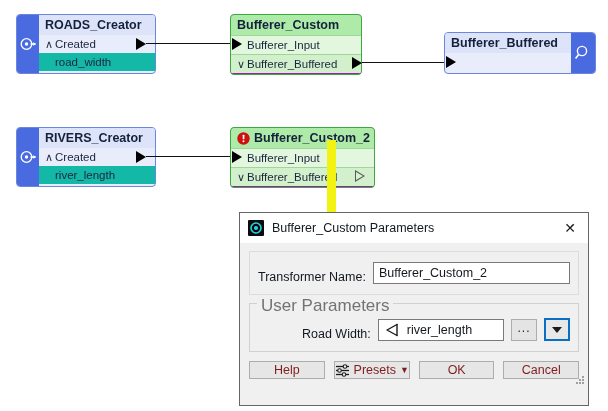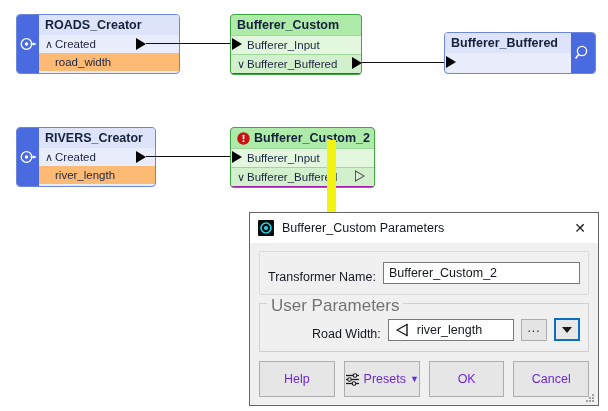--- a/index.html
+++ b/index.html
@@ -51,21 +51,21 @@
     width: 12px; text-align: center;
     font-size: 11px;
     color: #22303f;
     flex: 0 0 auto;
   }
 
   
   .node.blue { border: 1px solid #6a86dd; background: #e8ecfb; }
   .node.blue .node-title { background: #dde4f9; }
   .node.blue .node-row.r1 { background: #e8ecfb; }
-  .node.blue .node-row.r2 { background: #fdba74; }
+  .node.blue .node-row.r2 { background: #14b8a6; }
   .node-sideicon {
     flex: 0 0 auto;
     width: 22px;
     background: #4a6ae0;
     display: flex;
     align-items: center;
     justify-content: center;
   }
   .node-sideicon.right { width: 24px; }
 
@@ -232,25 +232,25 @@
   }
   .dlg-footer {
     display: flex;
     align-items: center;
     gap: 9px;
     padding: 9px 9px 9px 9px;
     box-sizing: border-box;
     position: relative;
   }
   .btn {
-    height: 36px;
+    height: 18px;
     border: 1px solid #adadad;
     background: #e6e6e6;
     font-size: 12.5px;
-    color: #6d28d9;
+    color: #7f1d1d;
     display: flex;
     align-items: center;
     justify-content: center;
     gap: 4px;
     box-sizing: border-box;
     white-space: nowrap;
   }
   .btn.eq { flex: 1 1 0; }
   .grip {
     position: absolute;
@@ -261,21 +261,21 @@
     position: absolute;
     width: 2px; height: 2px;
     background: #a0a0a0;
   }
 </style>
 </head>
 <body>
 
 <div id="canvas">
 
-  <div class="node blue" style="left:16px; top:14px; width:164px; height:60px;">
+  <div class="node blue" style="left:16px; top:14px; width:140px; height:60px;">
     <div class="node-sideicon">
       <svg width="18" height="18" viewBox="0 0 18 18">
         <circle cx="7.5" cy="9" r="5.3" fill="none" stroke="#ffffff" stroke-width="1.3"></circle>
         <circle cx="7.5" cy="9" r="1.7" fill="#ffffff"></circle>
         <line x1="11.5" y1="9" x2="16.5" y2="9" stroke="#ffffff" stroke-width="1.3"></line>
         <polygon points="17.2,9 14.2,7.3 14.2,10.7" fill="#ffffff"></polygon>
       </svg>
     </div>
     <div class="node-body">
       <div class="node-title">ROADS_Creator</div>
@@ -370,21 +370,21 @@
         <span>Bufferer_Buffered</span>
       </div>
     </div>
   </div>
   <div class="port" style="left:232px; top:151px;"></div>
   <div class="port-hollow" style="left:355px; top:170px;"></div>
 
   <div class="yarrow-shaft" style="left:327px; top:140px; height:78px;"></div>
   <div class="yarrow-head" style="left:320px; top:215px;"></div>
 
-  <div class="dialog" style="left:249px; top:212px; width:350px; height:194px;">
+  <div class="dialog" style="left:239px; top:212px; width:350px; height:194px;">
 
     <div class="dlg-titlebar">
       <span class="dlg-appicon">
         <svg width="12" height="12" viewBox="0 0 12 12">
           <circle cx="6" cy="6" r="5" fill="none" stroke="#22d3e6" stroke-width="1.6"></circle>
           <circle cx="6" cy="6" r="2.1" fill="#22d3e6"></circle>
         </svg>
       </span>
       <span class="dlg-title">Bufferer_Custom Parameters</span>
       <span class="dlg-close">✕</span>

